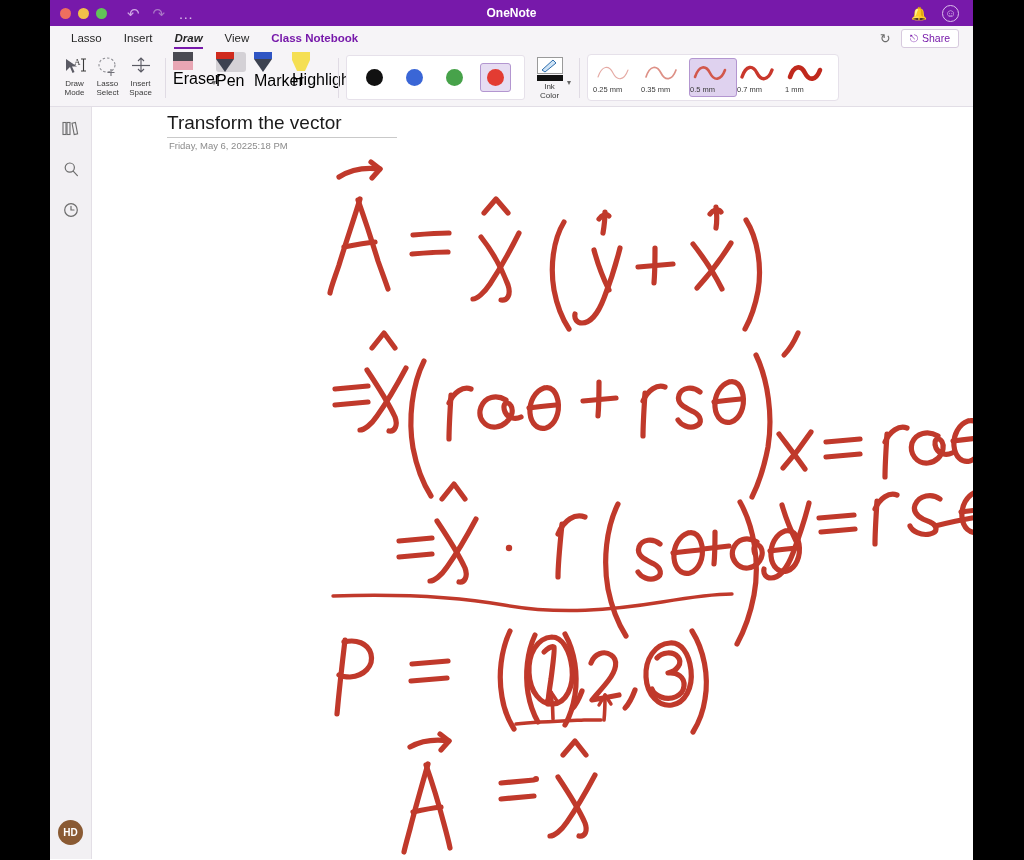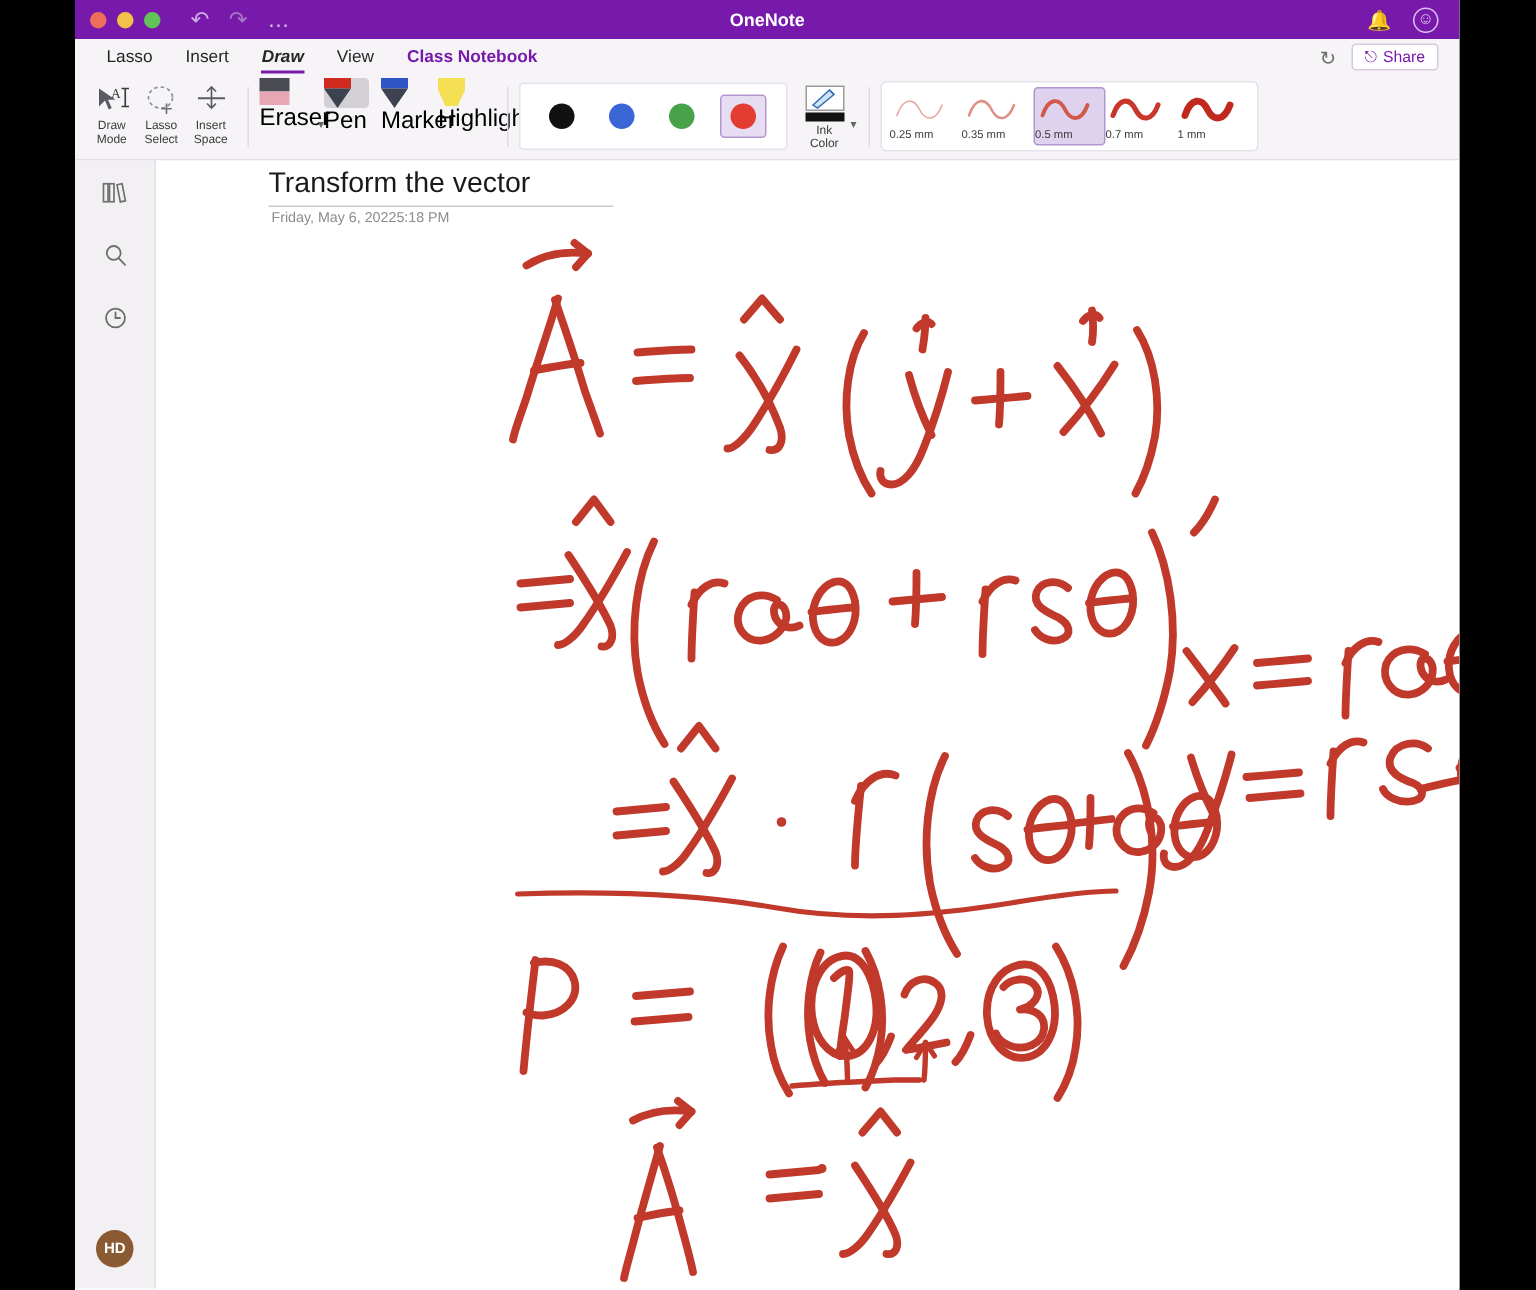--- a/index.html
+++ b/index.html
@@ -125,21 +125,21 @@
     width: 48px; display: flex; flex-direction: column; 
     padding: 3px 0 2px 0; border-radius: 3px;
   }
   .thick.sel { background: #dfd2ef; border: 1px solid #b396d0; }
   .thick .tl { font-size: 7.5px; color: #3a3a3a; margin-top: 1px; }
   .thick svg { display: block; }
 
   
   .body { display: flex; height: calc(860px - 26px - 24px - 58px); }
   .leftbar {
-    width: 54px; background: #f2f0f3; border-right: 1px solid #e3dfe6;
+    width: 42px; background: #f2f0f3; border-right: 1px solid #e3dfe6;
     display: flex; flex-direction: column; align-items: center; padding-top: 14px; gap: 22px;
   }
   .lb-ico { color: #6d6d6d; font-size: 15px; }
   .avatar {
     margin-top: auto; margin-bottom: 14px; width: 25px; height: 25px; border-radius: 50%;
     background: #8a5a33; color: #fff; font-size: 10px; font-weight: bold;
     display: flex; align-items: center; justify-content: center;
   }
   .page { flex: 1; background: #ffffff; position: relative; overflow: hidden; }
 

